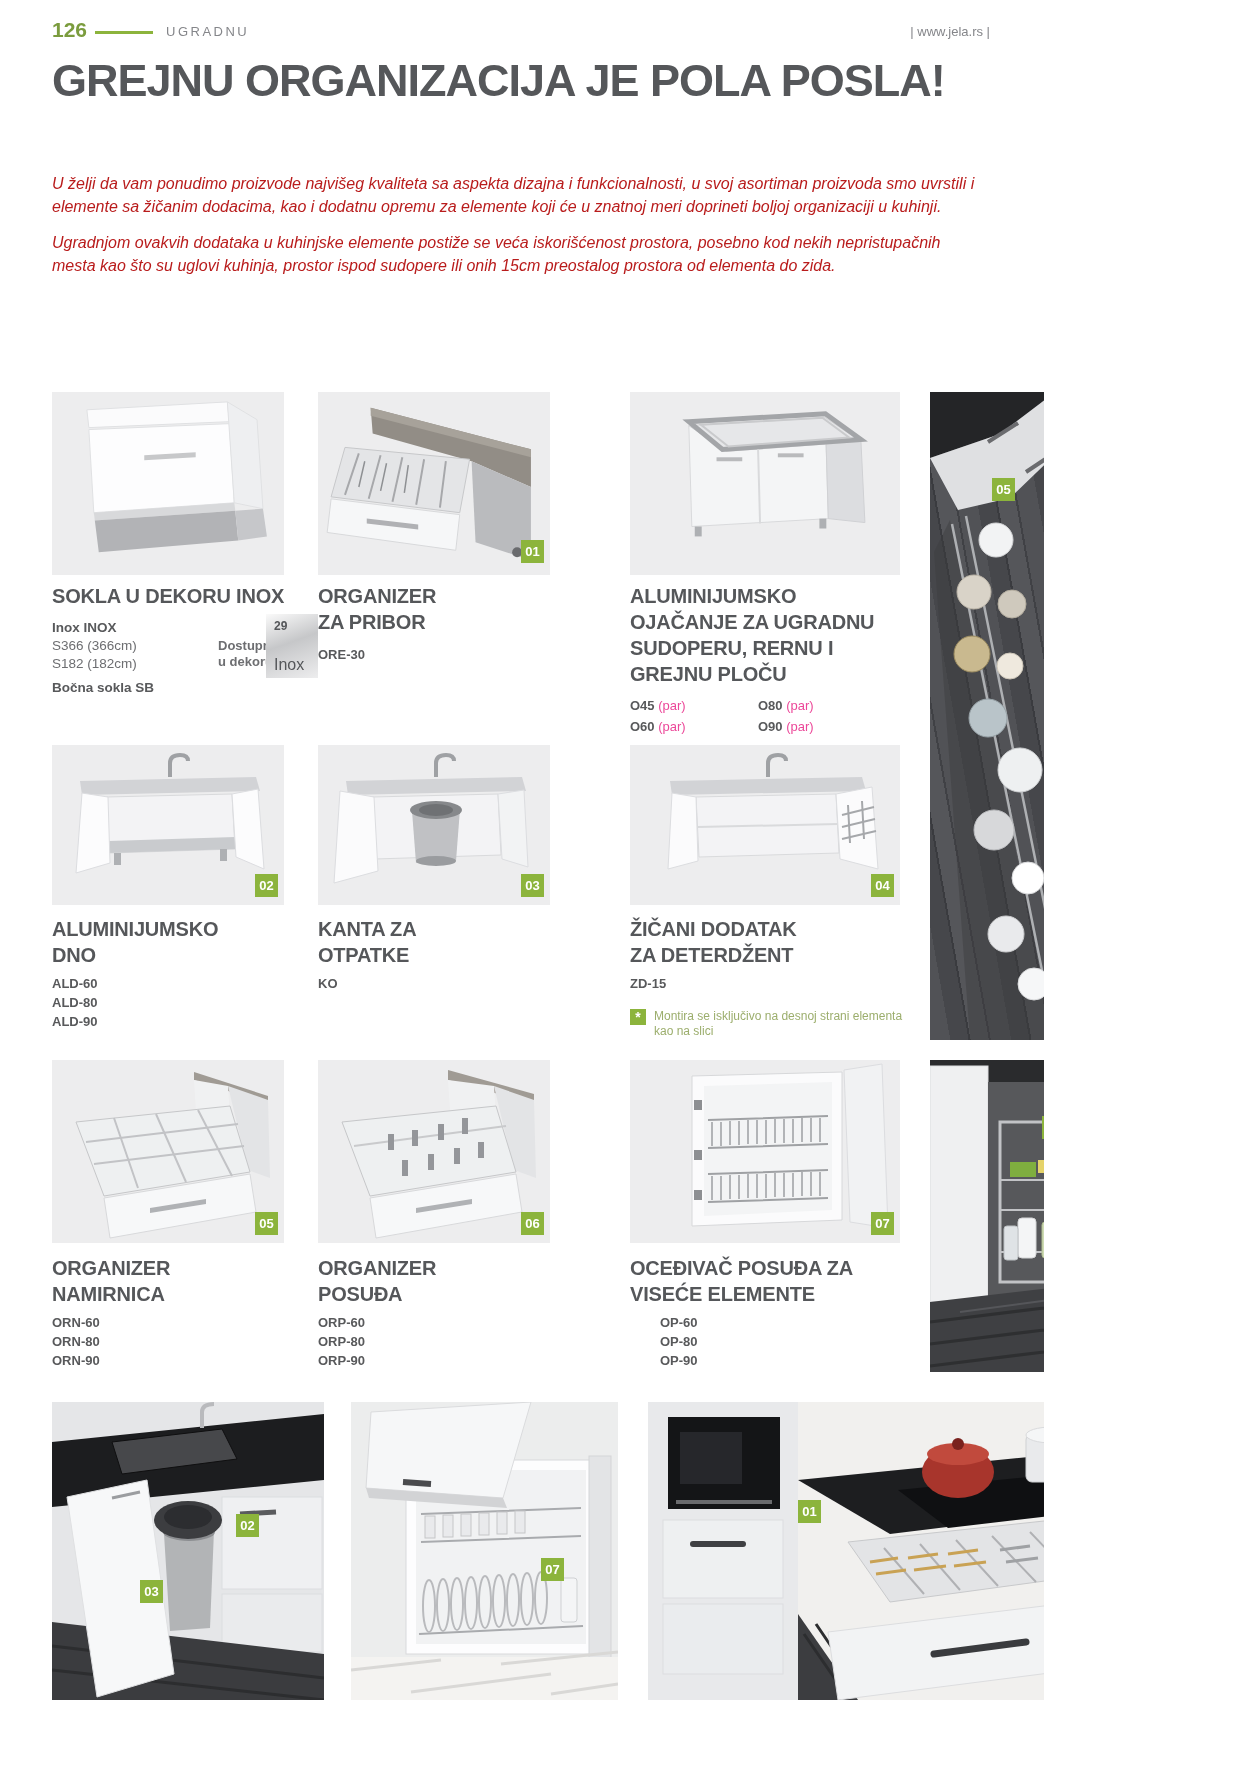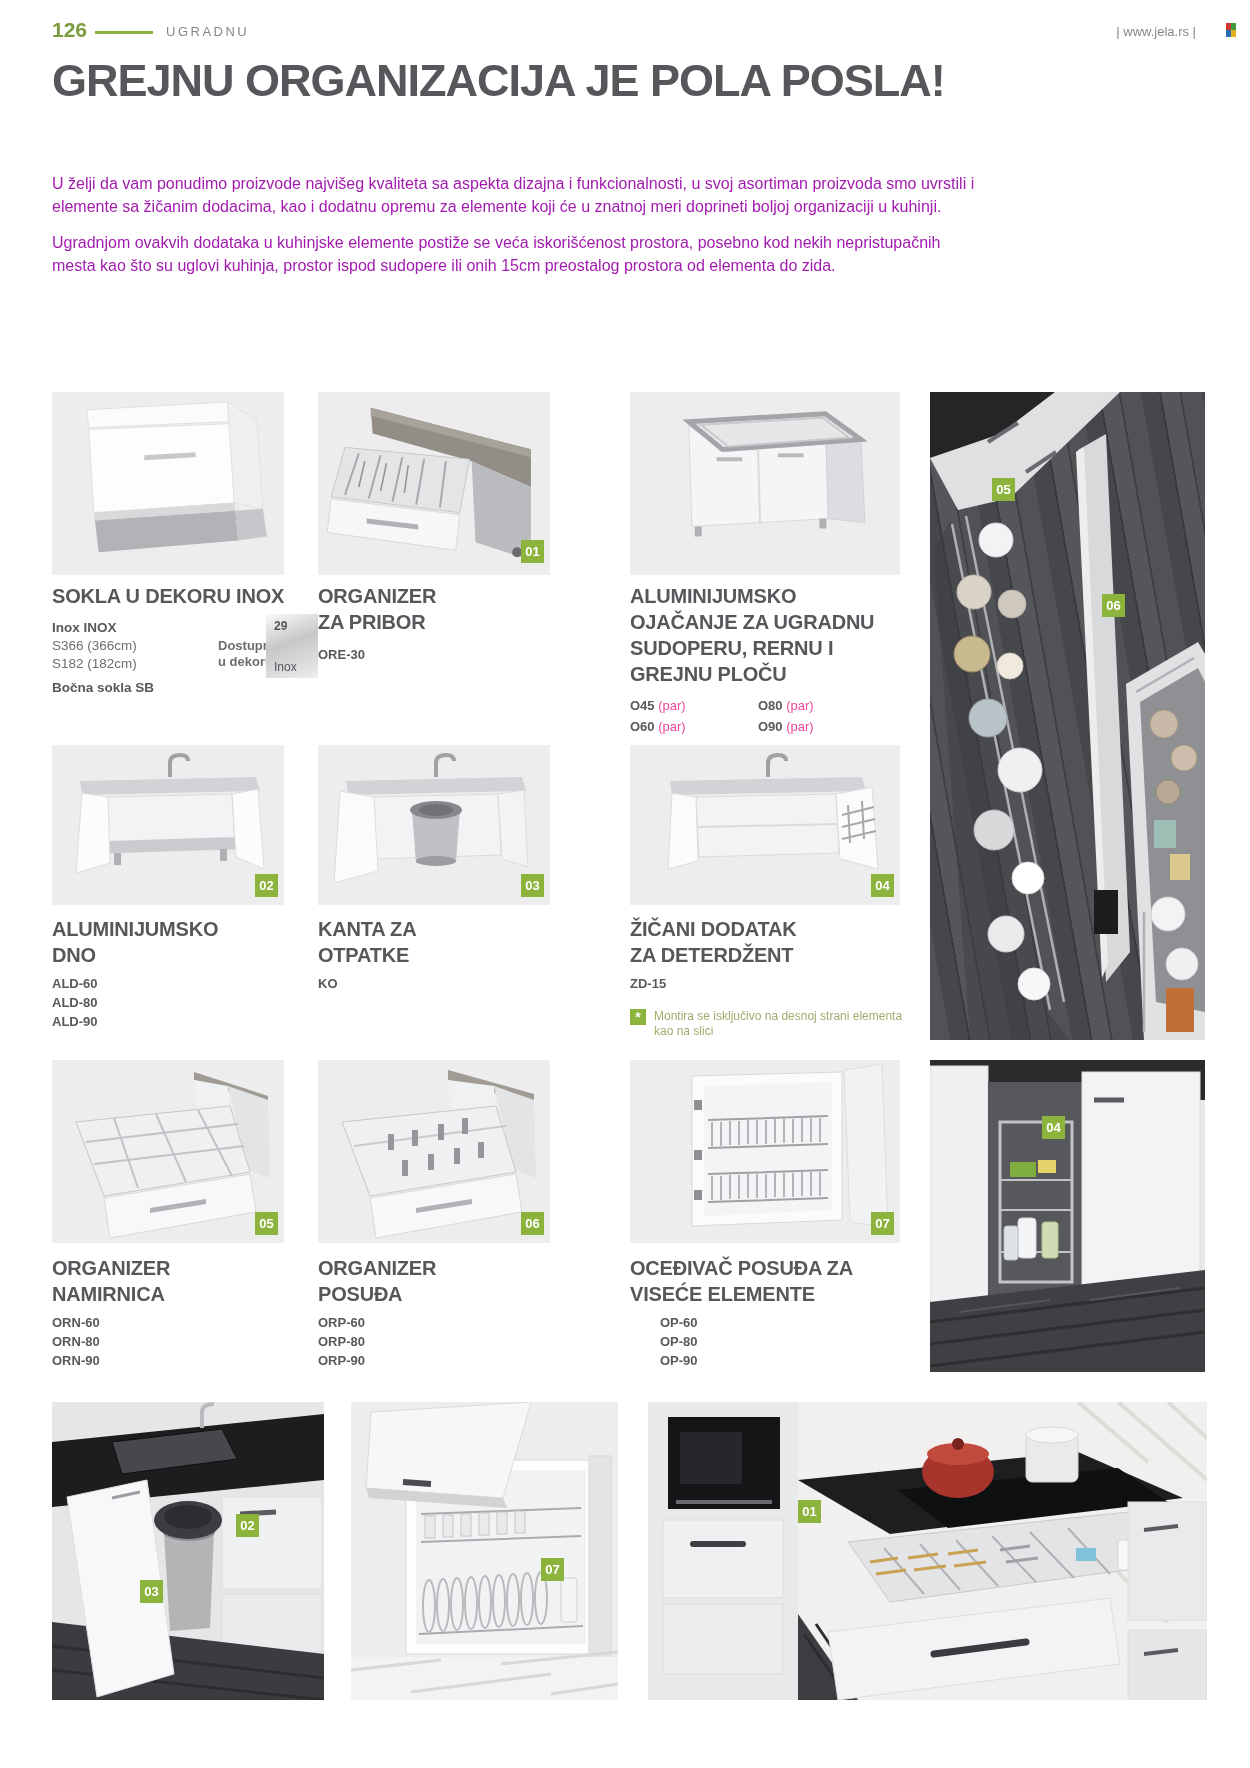--- a/index.html
+++ b/index.html
@@ -1,48 +1,48 @@
 <!DOCTYPE html>
 <html><head>
 <meta charset="utf-8">
 <style>
   html,body{margin:0;padding:0;background:#fff;}
-  .page{position:relative;width:1250px;height:1768px;background:#ffffff;
+  .page{position:relative;width:1044px;height:1768px;background:#ffffff;
         font-family:"Liberation Sans",sans-serif;color:#58595b;overflow:hidden;}
   .abs{position:absolute;}
   
   .pagenum{font-size:21px;font-weight:bold;color:#7b9c3e;}
   .hrule{background:#8cb43c;height:3px;}
   .section{font-size:13px;letter-spacing:2.5px;color:#85868a;}
   .site{font-size:13px;color:#85868a;text-decoration:none;}
   .minilogo{width:10px;height:14px;display:grid;grid-template-columns:1fr 1fr;grid-template-rows:1fr 1fr;}
   .minilogo i{display:block;}
   
   .h1{font-size:45px;line-height:50px;font-weight:800;letter-spacing:-1px;color:#55575a;}
-  .para span{display:block;font-size:16px;line-height:23px;color:#a21caf;}
+  .para span{display:block;font-size:16px;line-height:23px;color:#b91c1c;font-style:italic;}
   
   .tile{position:absolute;background:#ededee;}
   .tile svg{display:block;width:100%;height:100%;}
   .photo{position:absolute;overflow:hidden;}
   .photo svg{display:block;width:100%;height:100%;}
   .badge{position:absolute;width:23px;height:23px;background:#8cb43c;color:#fff;
          font-size:13px;font-weight:bold;display:flex;align-items:center;justify-content:center;}
   
   .ptitle{font-size:20px;font-weight:bold;line-height:26px;letter-spacing:-0.2px;color:#55575a;}
   .ptitle span{display:block;}
   .psub{font-size:13.5px;line-height:18px;color:#6d6e71;}
   .pbold{font-weight:bold;color:#58595b;}
   .pcode{font-size:13px;font-weight:bold;color:#58595b;line-height:19px;}
   .codepair .u{font-weight:normal;color:#ec4899;}
   .decorlabel{font-size:13px;font-weight:bold;color:#6d6e71;line-height:16px;}
   .swatch{position:absolute;width:52px;height:64px;padding:5px 0 4px 8px;box-sizing:border-box;
           background:linear-gradient(160deg,#fafafa 0%,#c6c7c9 45%,#ededee 100%);
           display:flex;flex-direction:column;}
   .swatch .num{font-size:12px;font-weight:bold;color:#55575a;}
-  .swatch .nm{margin-top:auto;font-size:12px;color:#55575a;}
+  .swatch .nm{margin-top:auto;font-size:16px;color:#55575a;}
   .note{display:flex;gap:8px;align-items:flex-start;}
   .notestar{width:16px;height:16px;background:#8cb43c;color:#fff;font-size:14px;font-weight:bold;
             display:flex;align-items:center;justify-content:center;flex:0 0 16px;}
   .notetext{font-size:12px;line-height:15px;color:#9cae6d;}
   .notetext span{display:block;}
   
   .woodv{background:repeating-linear-gradient(80deg,#515256 0 20px,#46474b 20px 38px,#3a3b3f 38px 40px,#55565a 40px 58px,#404145 58px 60px);}
 </style>
 </head>
 <body>

